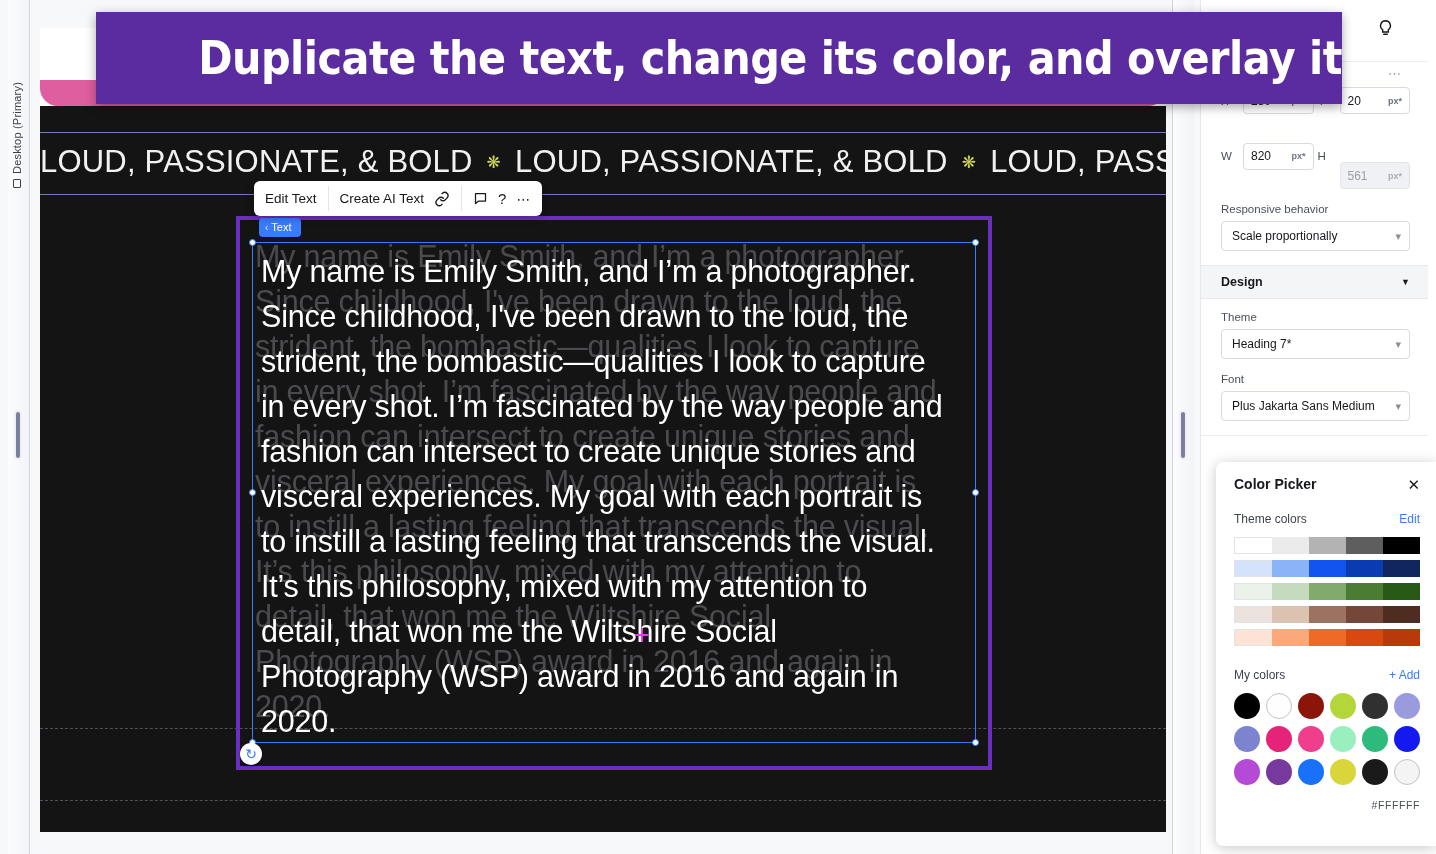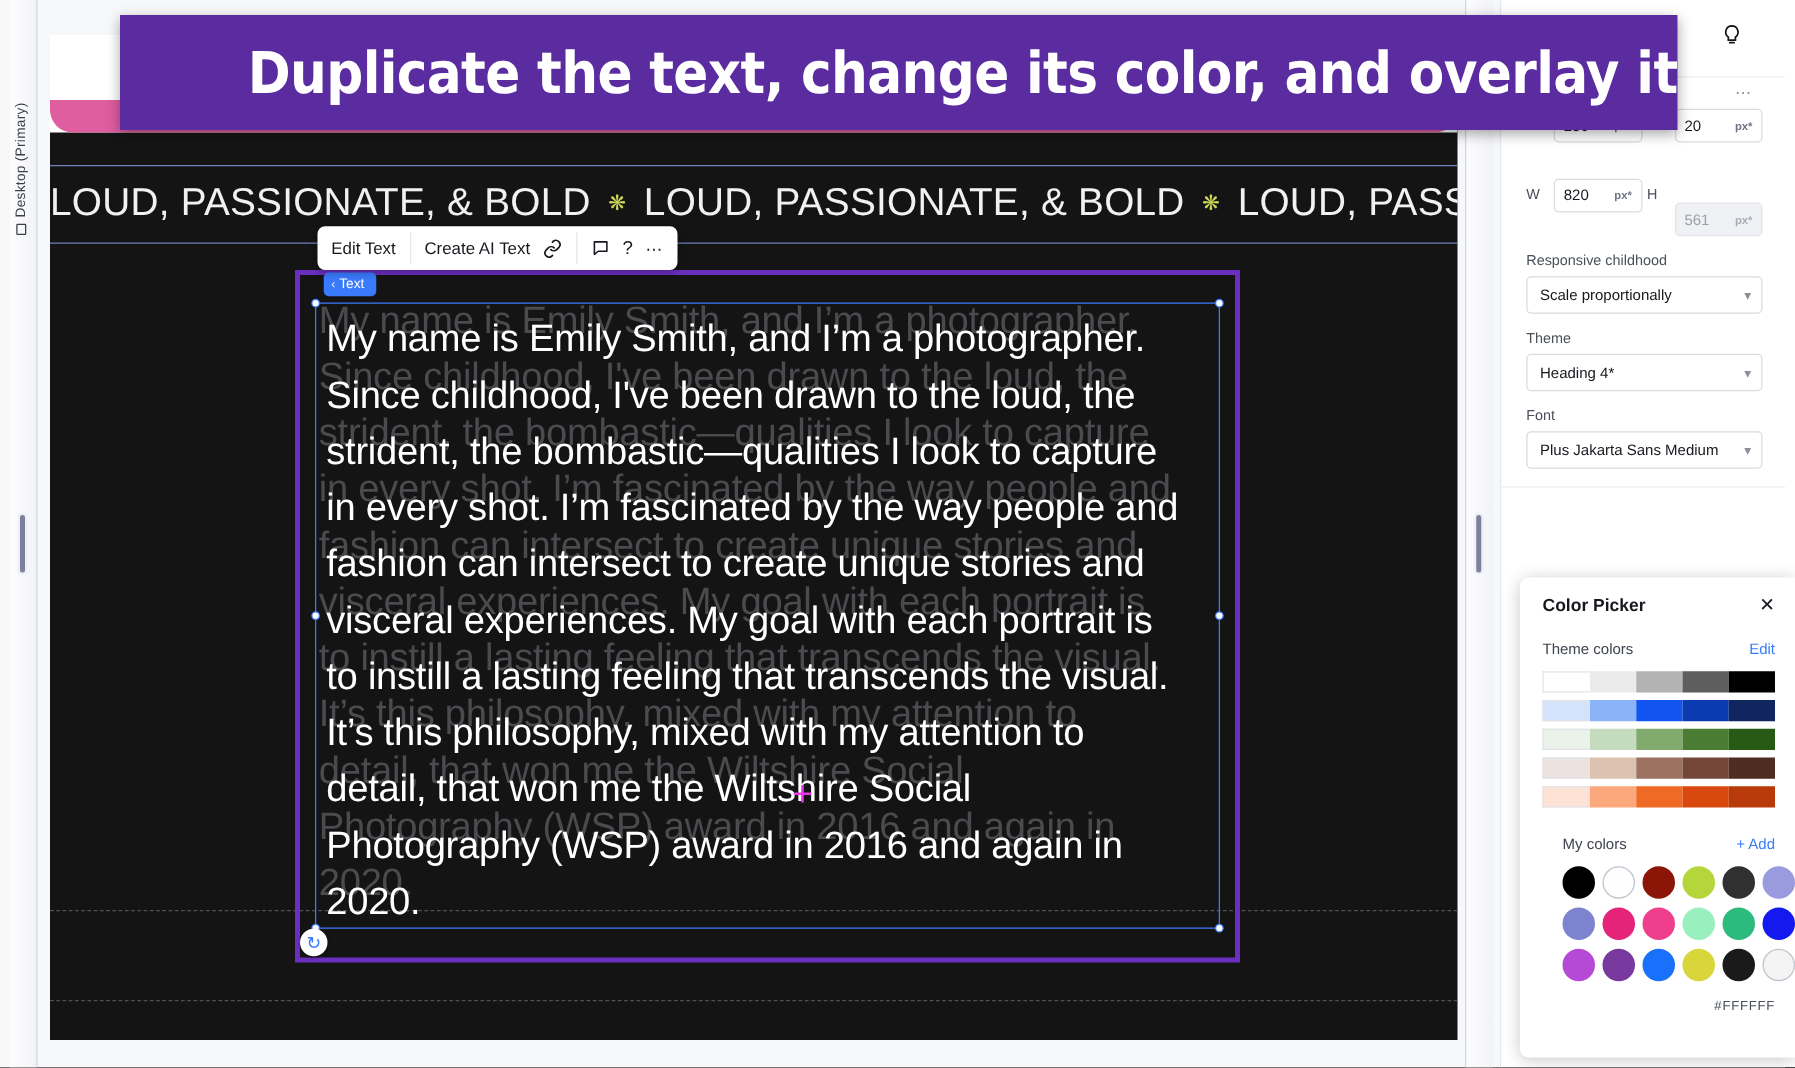--- a/index.html
+++ b/index.html
@@ -188,21 +188,21 @@
   }
   .cp-head { display: flex; align-items: center; justify-content: space-between; margin-bottom: 20px; }
   .cp-title { font-size: 14px; font-weight: bold; color: #16181d; }
   .cp-x { font-size: 15px; color: #16181d; line-height: 1; }
   .cp-sub { display: flex; align-items: center; justify-content: space-between; margin-bottom: 11px; }
   .cp-sub .t { font-size: 12px; color: #3d424c; }
   .cp-sub .a { font-size: 12px; color: #3a7bfd; }
   .swrow { display: flex; height: 17px; margin-bottom: 6px; }
   .swrow .sw { flex: 1; }
   .swrow .sw:first-child { border: 1px solid #e1e3e8; border-right: none; }
-  .mycolors { margin-top: 22px; margin-left: 16px; }
+  .mycolors { margin-top: 22px; }
   .dotgrid { display: grid; grid-template-columns: repeat(6, 1fr); gap: 7px 6px; margin-top: 10px; }
   .dot { width: 26px; height: 26px; border-radius: 50%; }
   .dot.ring { border: 1px solid #bfc3cc; }
   .hexval { text-align: right; font-size: 10.5px; color: #4a4f59; margin-top: 14px; letter-spacing: .6px; }
 </style>
 </head>
 <body>
 
 <div id="root">
 
@@ -342,32 +342,36 @@
         <span class="unit">px*</span>
       </span>
       <span class="xy-lbl">H</span>
       <span class="num-field disabled">
         <span>561</span>
         <span class="unit">px*</span>
       </span>
     </div>
 
     <div class="rp-sec">
-      <div class="rp-lbl">Responsive childhood</div>
+      <div class="rp-lbl">Responsive behavior</div>
       <div class="select">
         <span>Scale proportionally</span>
         <span class="cv">▾</span>
       </div>
     </div>
 
+    <div class="sec-head">
+      <span>Design</span>
+      <span class="tri">▼</span>
+    </div>
 
     <div class="rp-sec">
       <div class="rp-lbl">Theme</div>
       <div class="select">
-        <span>Heading 4*</span>
+        <span>Heading 7*</span>
         <span class="cv">▾</span>
       </div>
       <div class="rp-lbl">Font</div>
       <div class="select">
         <span>Plus Jakarta Sans Medium</span>
         <span class="cv">▾</span>
       </div>
     </div>
     <div class="rp-divider"></div>
   </div>

